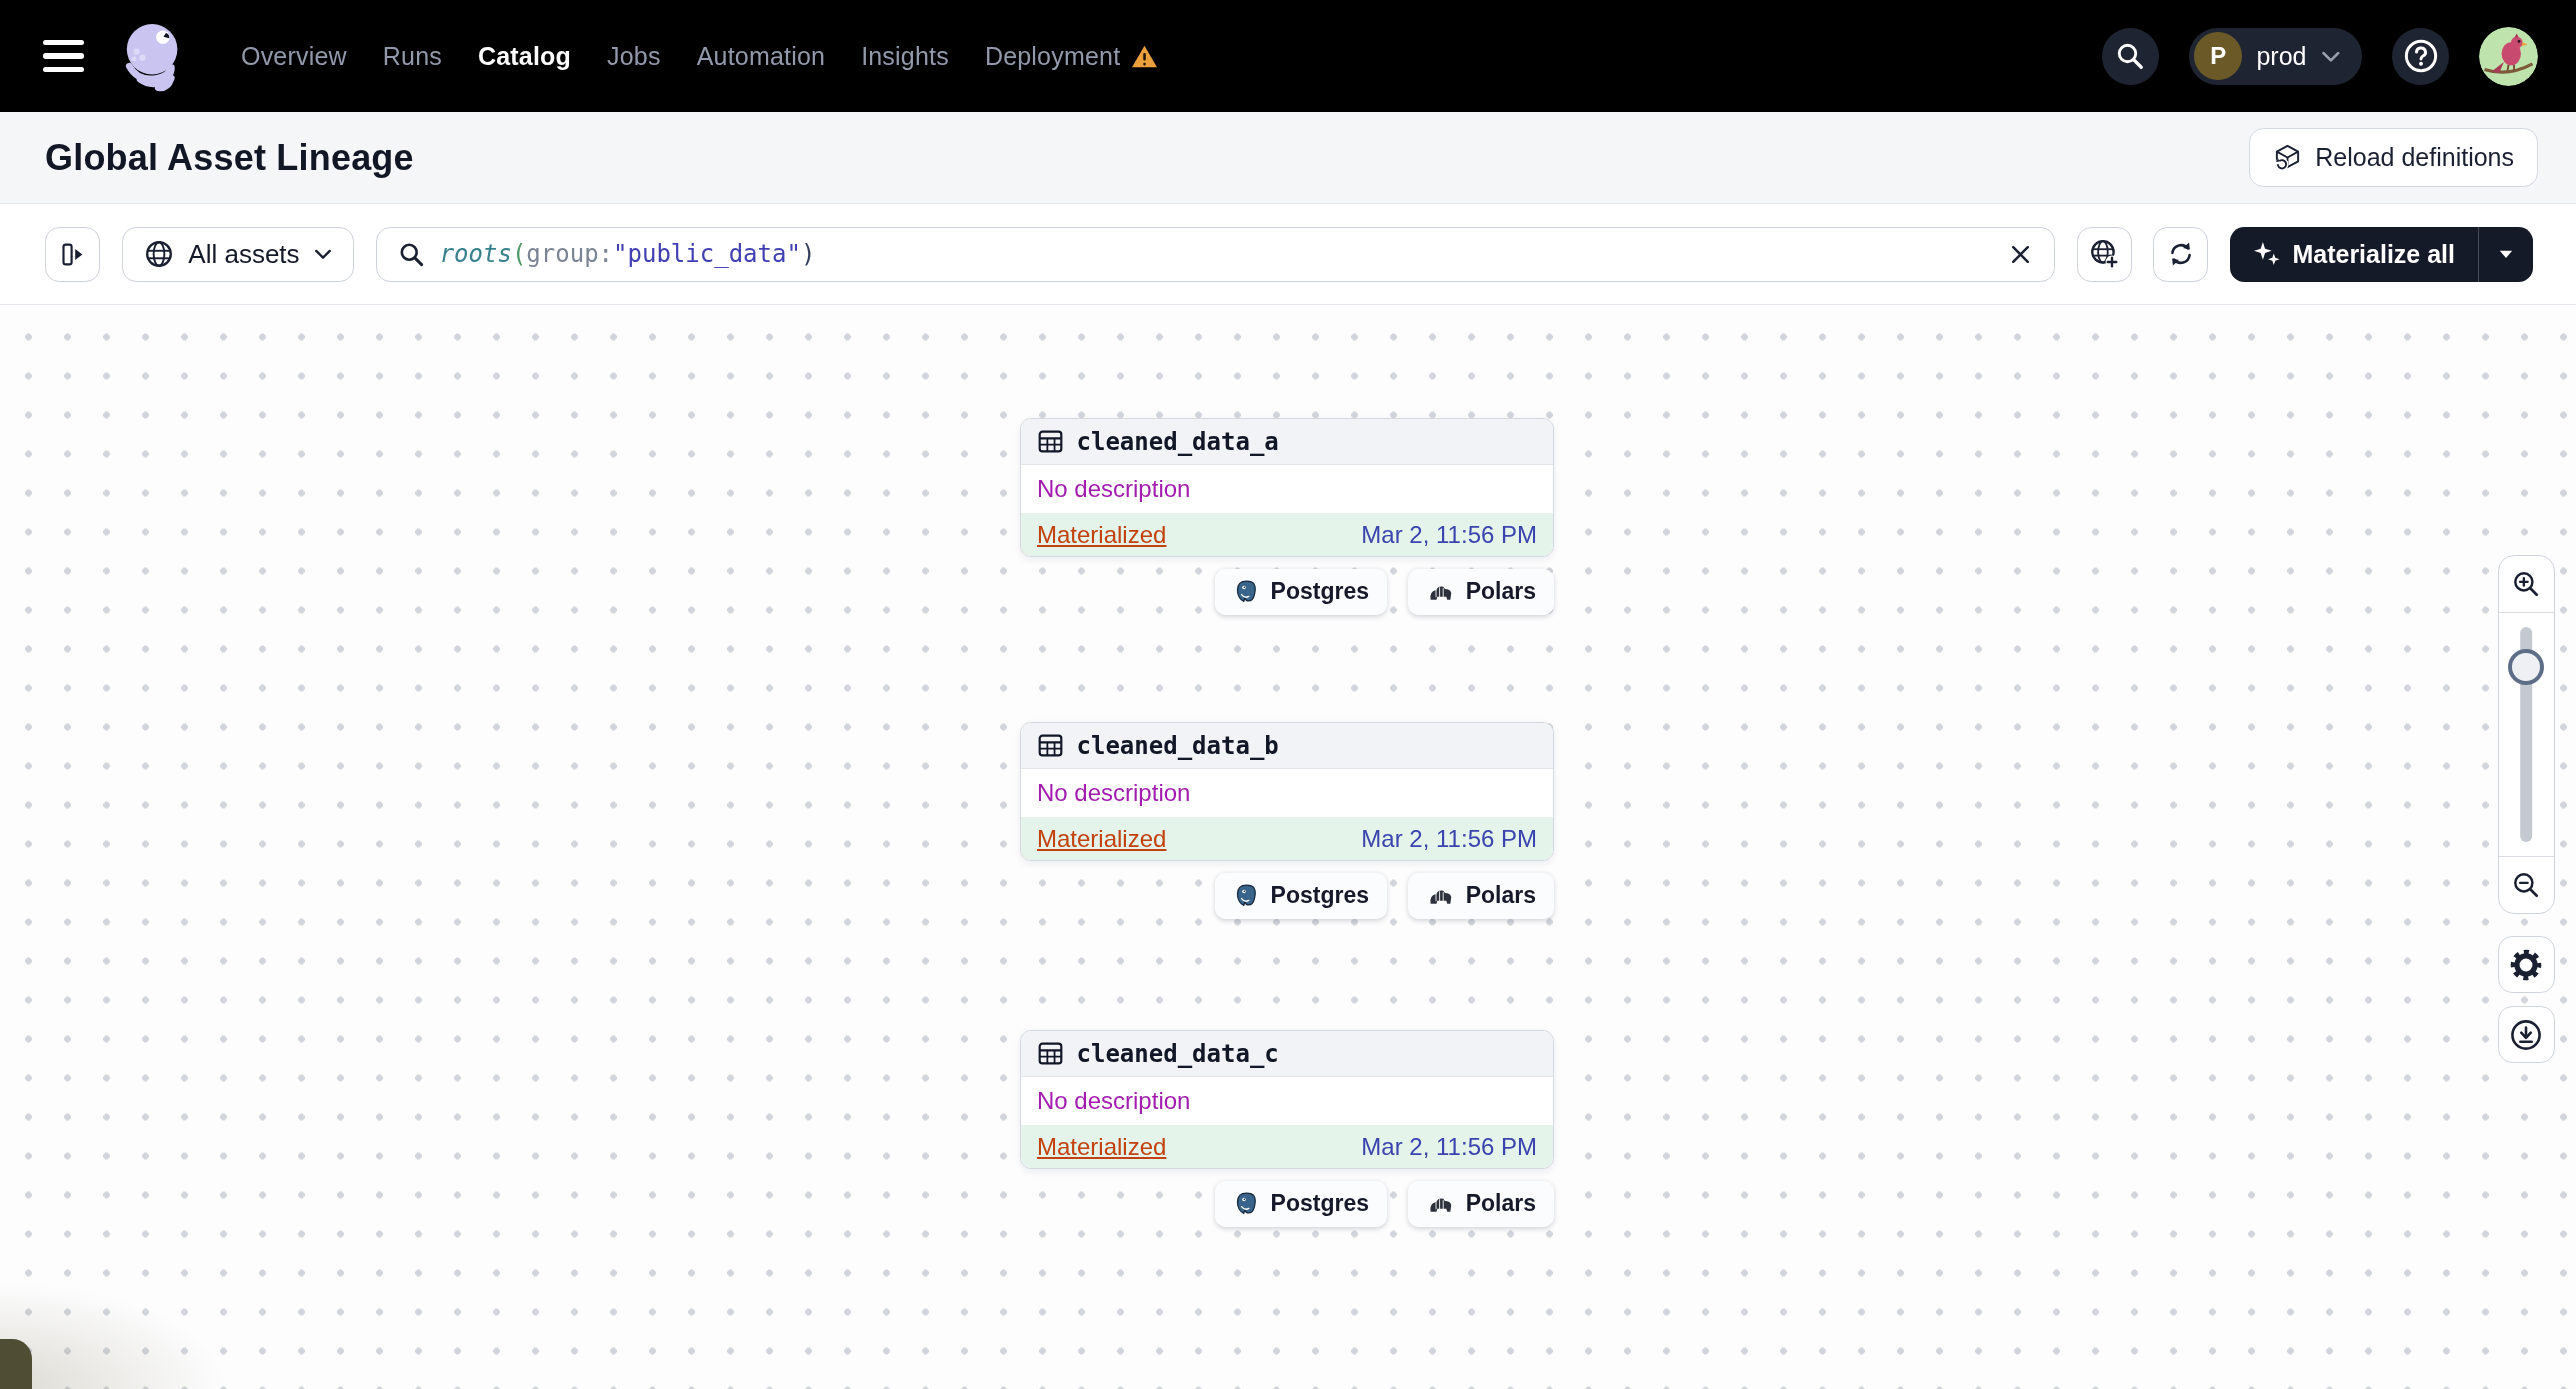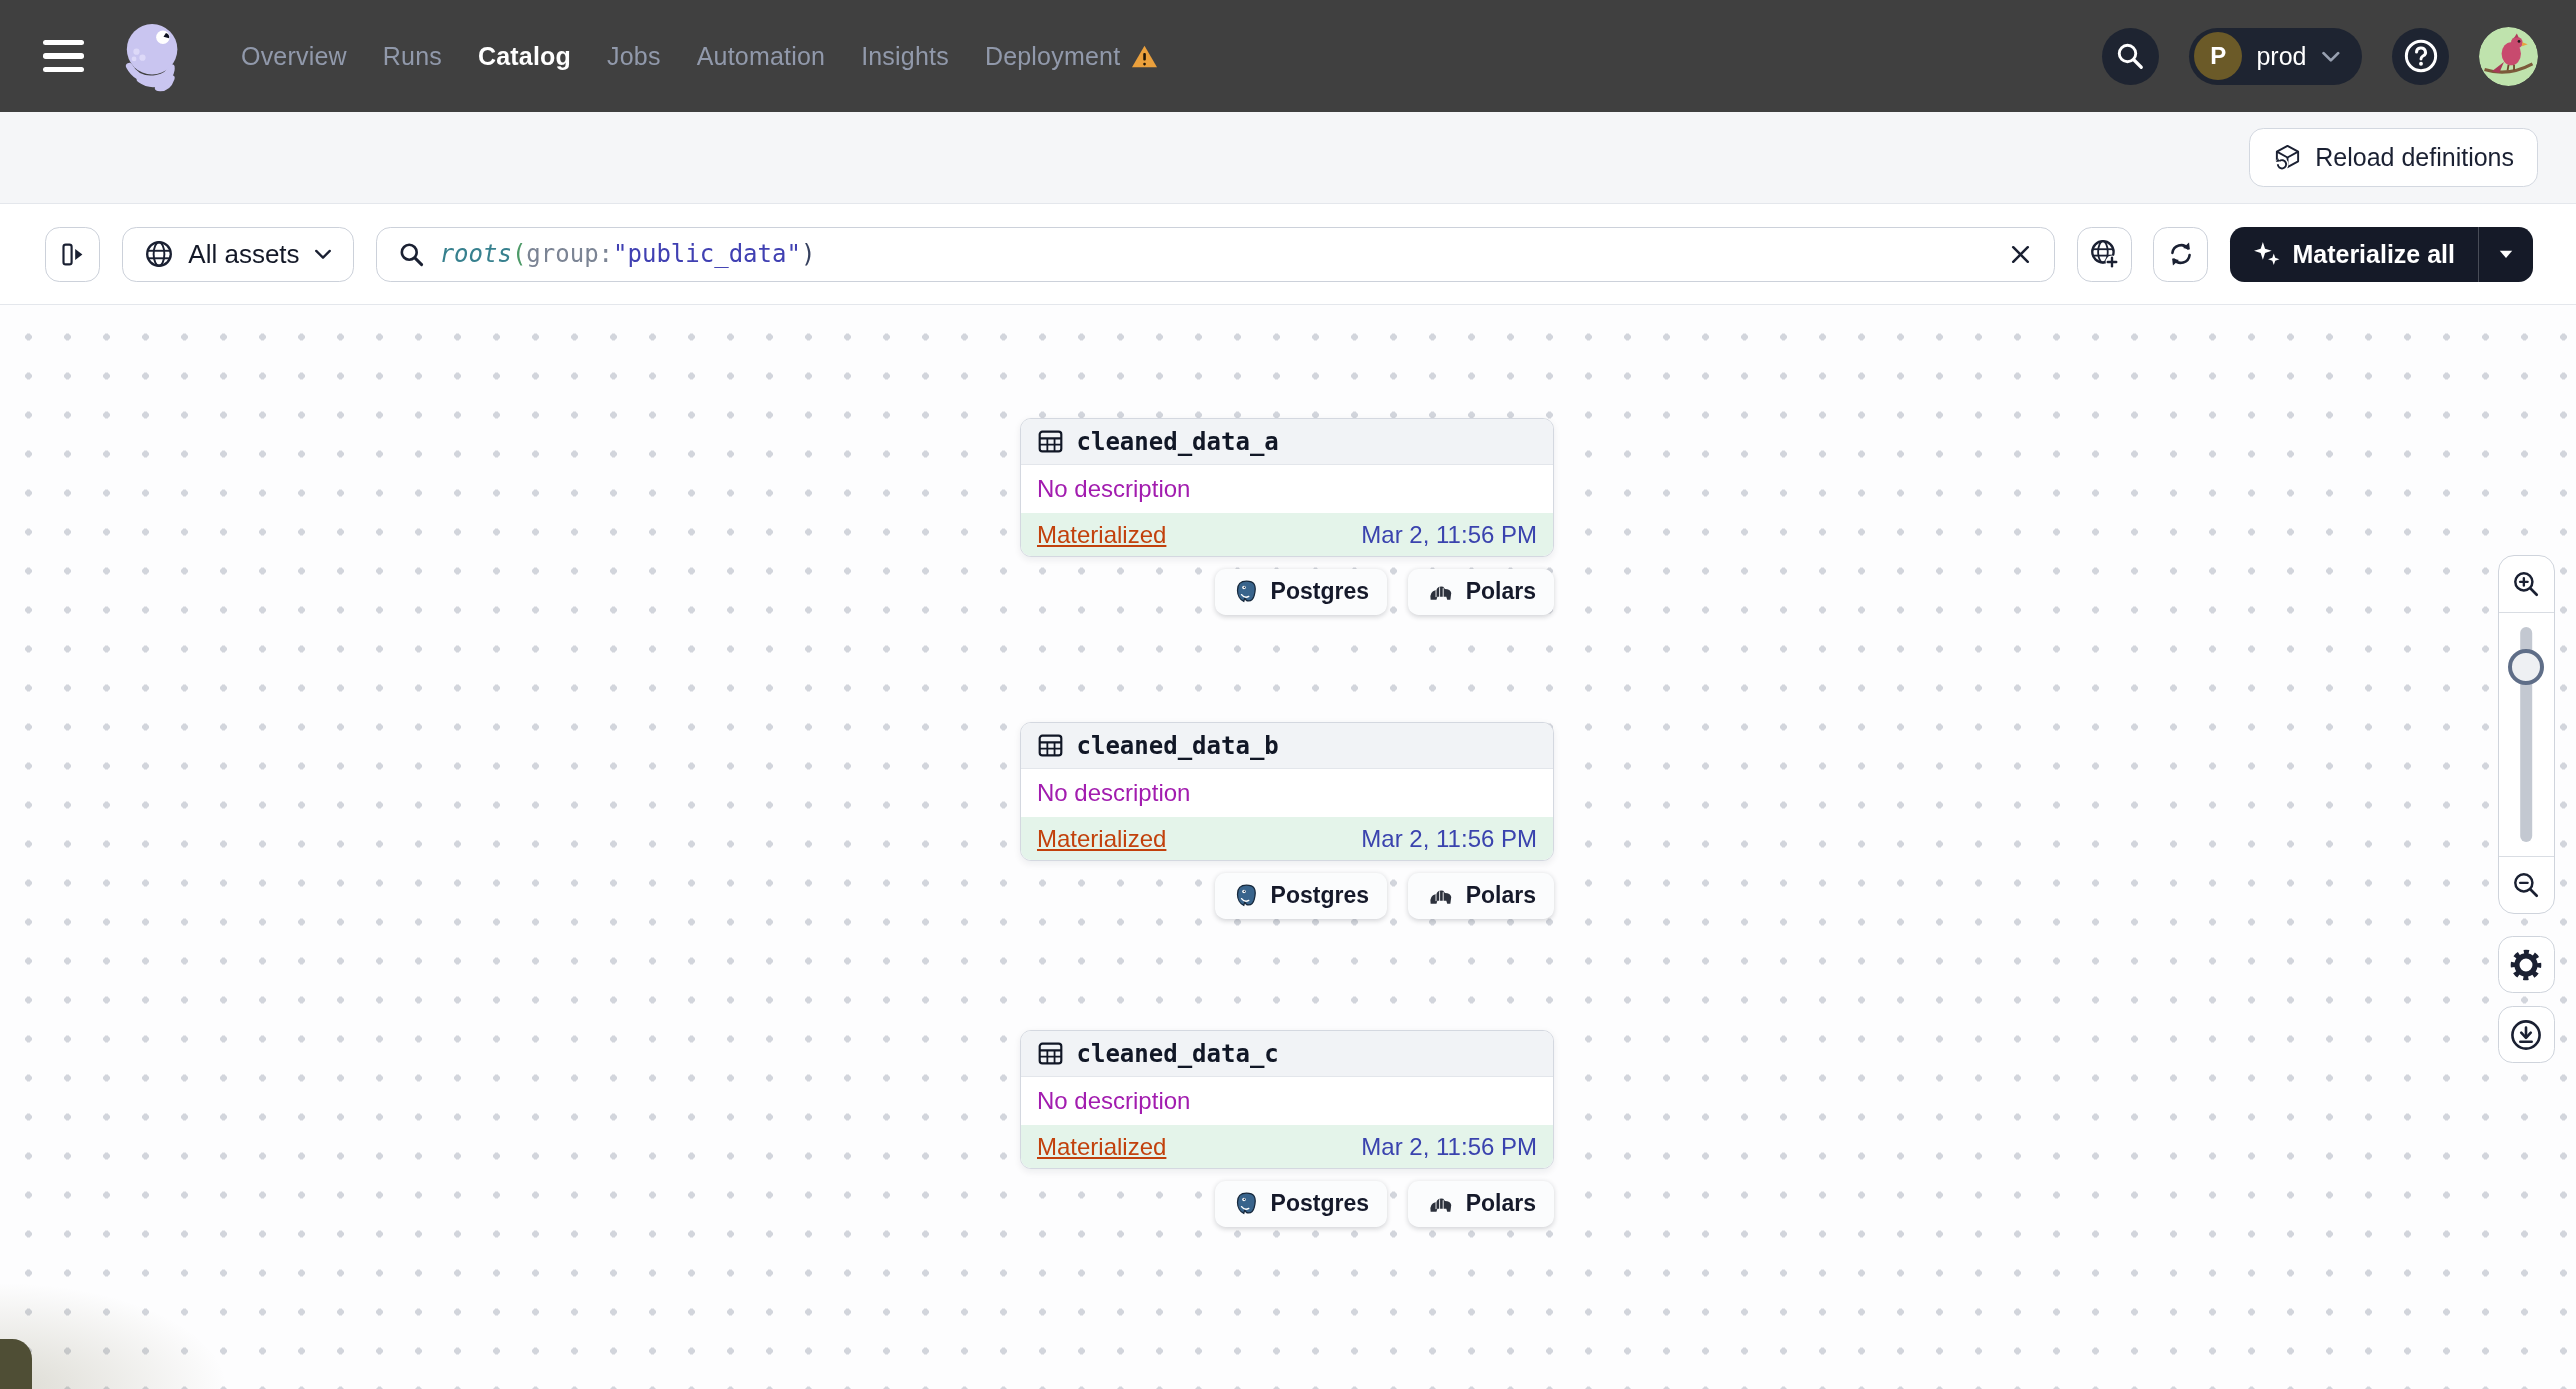--- a/index.html
+++ b/index.html
@@ -1,21 +1,21 @@
 <!DOCTYPE html>
 <html style="font-size:14.3px"><head>
 <meta charset="utf-8">
 <style>
   * { margin:0; padding:0; box-sizing:border-box; }
   html,body { width:2576px; height:1389px; overflow:hidden;
     font-family:"Liberation Sans", sans-serif; background:#fdfdfe; }
 
   
   .topbar { position:absolute; left:0; top:0; width:2576px; height:112px;
-    background:#404040; display:flex; align-items:center; padding:0 38px 0 43px; }
+    background:#000000; display:flex; align-items:center; padding:0 38px 0 43px; }
   .topbar-left { display:flex; align-items:center; gap:23px; }
   .hamburger { width:41px; height:32px; display:flex; flex-direction:column;
     justify-content:space-between; cursor:pointer; }
   .hamburger span { display:block; height:5.4px; border-radius:2.7px; background:#ffffff; }
   .logo { width:77px; height:77px; margin:0 9px; }
   .nav { display:flex; align-items:center; gap:36px; margin-left:16px; }
   .nav-item { font-size:25px; color:#9199ab; cursor:pointer; display:flex;
     align-items:center; gap:10.7px; letter-spacing:0.2px; }
   .nav-item.active { color:#ffffff; font-weight:700; }
   .topbar-right { margin-left:auto; display:flex; align-items:center; gap:30px; }
@@ -209,20 +209,21 @@
         <circle cx="43.4" cy="15.6" r="1.5" fill="#26161c"></circle>
         <path d="M46.8 16.5 l6 2.2 -6 2.2 z" fill="#e8a23f"></path>
         <line x1="32" y1="41" x2="31" y2="47" stroke="#6e4a2e" stroke-width="2"></line>
         <line x1="38" y1="41" x2="38" y2="47" stroke="#6e4a2e" stroke-width="2"></line>
       </svg>
     </div>
   </div>
 </div>
 
 <div class="page-header">
+  <div class="page-title">Global Asset Lineage</div>
   <div class="reload-btn">
     <span>
       <svg width="29" height="29" viewBox="0 0 30 30">
         <path d="M15 3 L26 9 V19 L15 25 L4 19 V9 Z" stroke="#1a2032" stroke-width="2" fill="none" stroke-linejoin="round"></path>
         <path d="M4 9 L15 15 L26 9" stroke="#1a2032" stroke-width="2" fill="none" stroke-linejoin="round"></path>
         <line x1="15" y1="15" x2="15" y2="25" stroke="#1a2032" stroke-width="2"></line>
         <circle cx="9" cy="22" r="7" fill="#ffffff"></circle>
         <path d="M5 22 a4.3 4.3 0 1 0 1.6 -3.3" stroke="#1a2032" stroke-width="2" fill="none"></path>
         <path d="M5.2 15.6 l1.6 3.6 -3.8 .4 z" fill="#1a2032"></path>
       </svg>

